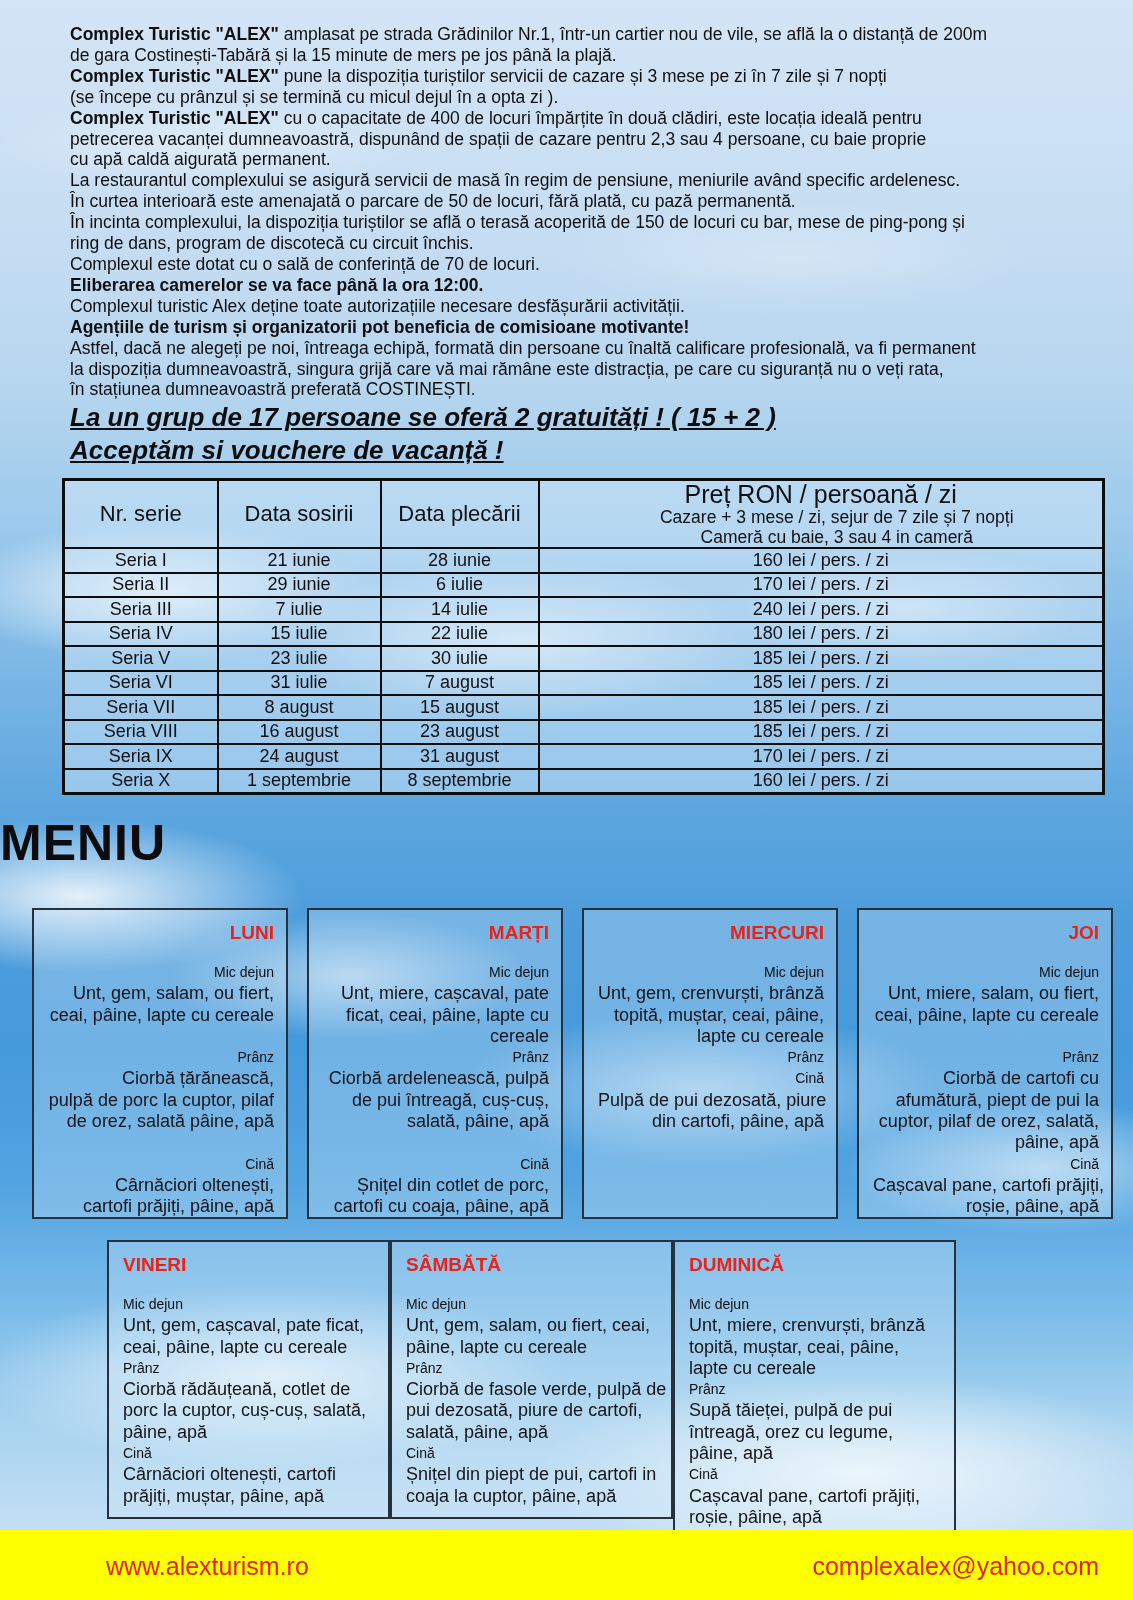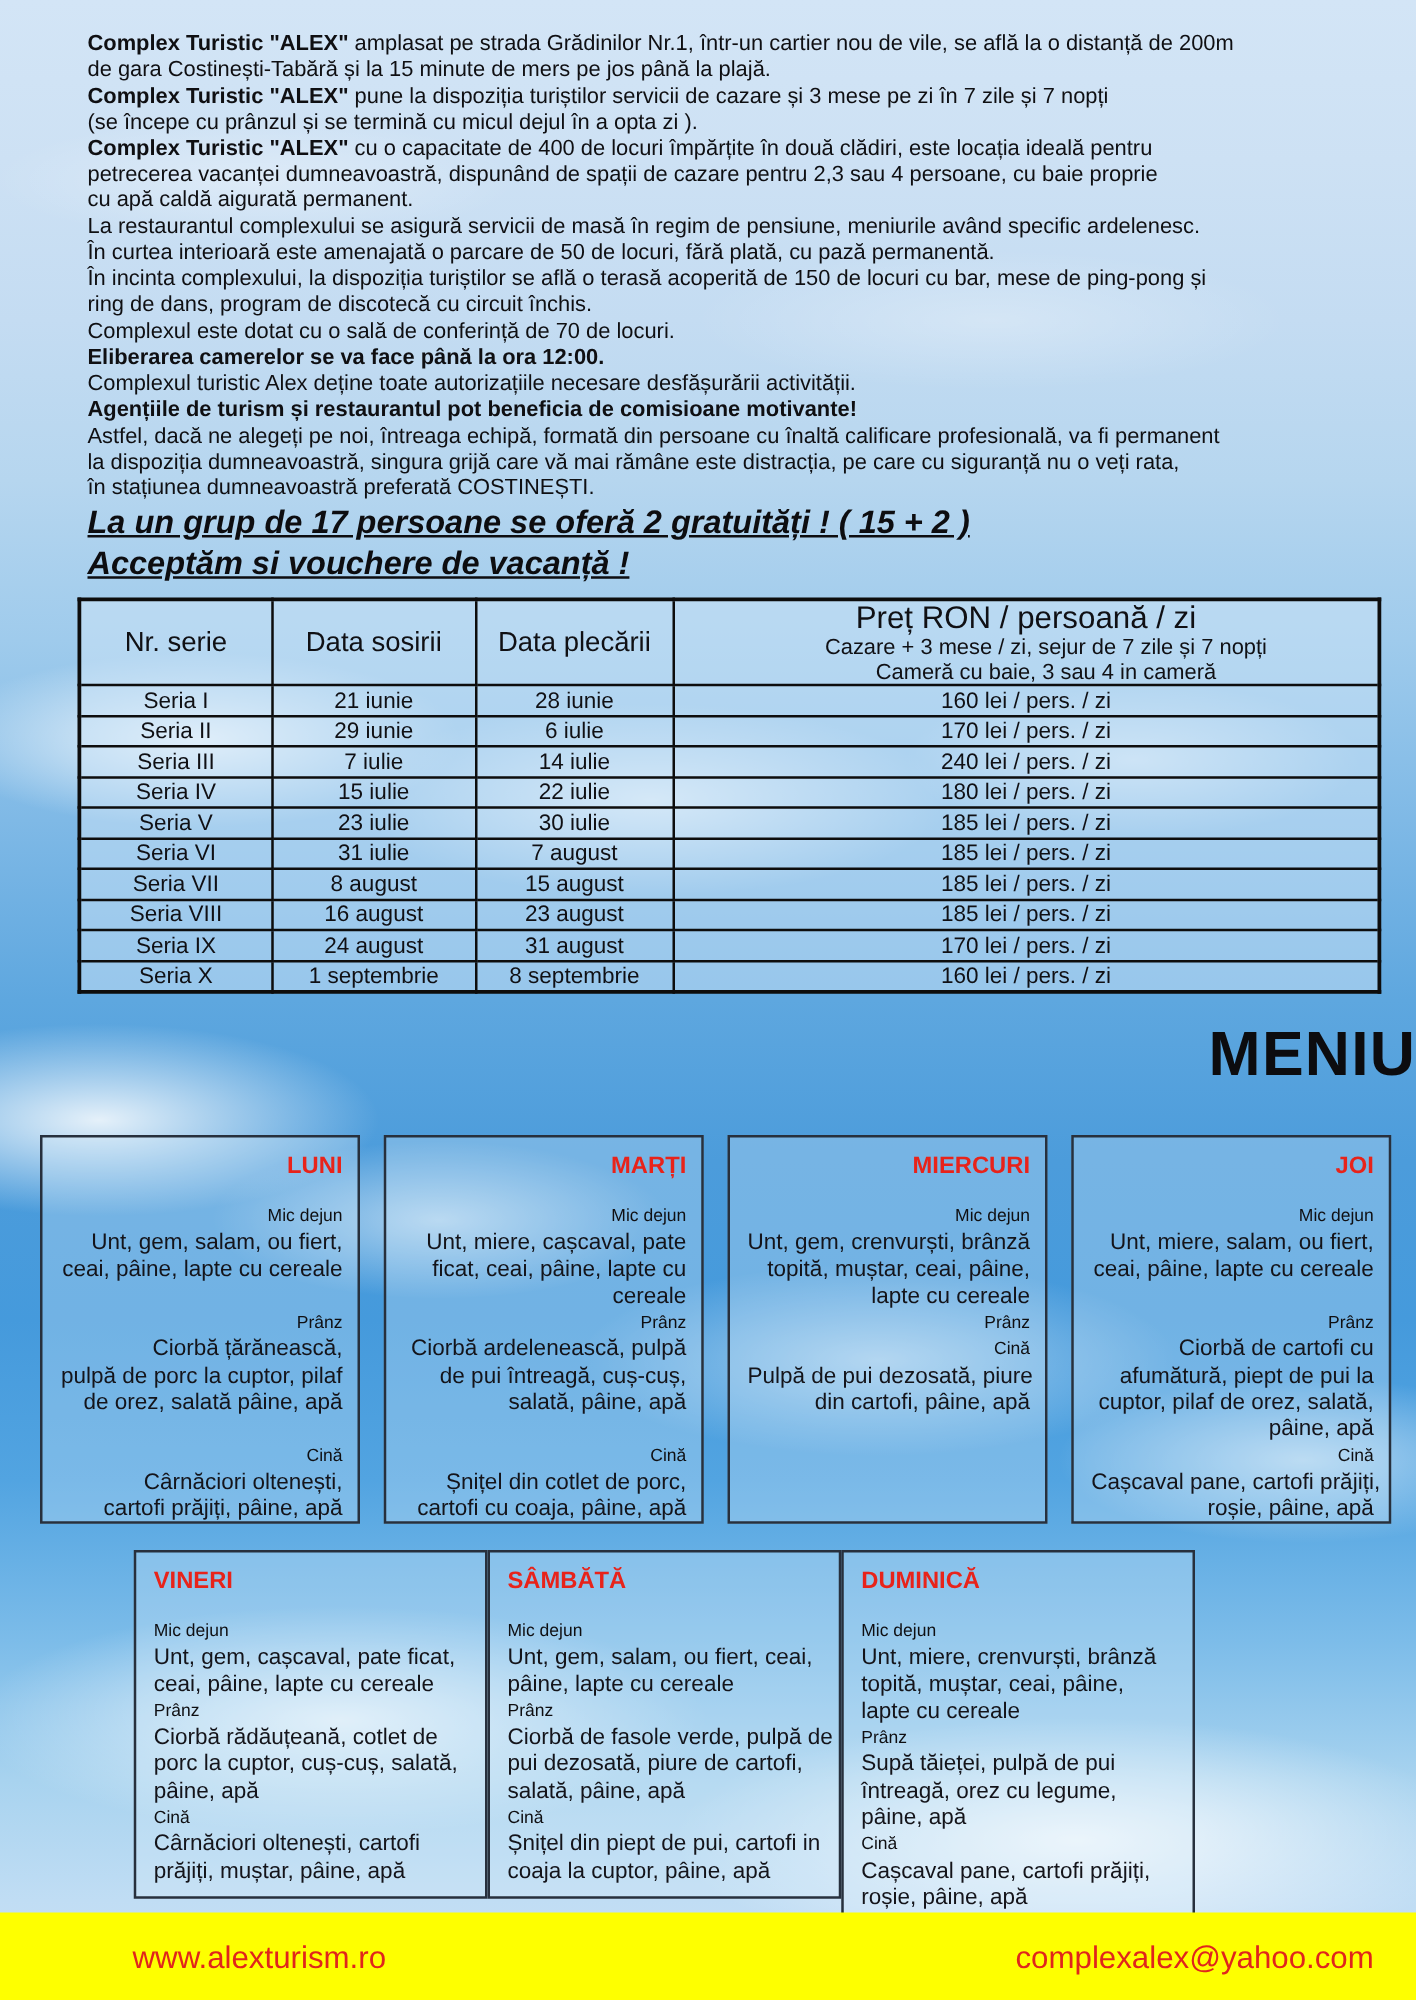--- a/index.html
+++ b/index.html
@@ -36,21 +36,21 @@
   
   .price-table{position:absolute;left:62px;top:478px;width:1040px;border-collapse:collapse;
                table-layout:fixed;border:3px solid var(--c-border);}
   .price-table th,.price-table td{border:2px solid var(--c-border);
                background:rgba(207,230,247,0.50);text-align:center;vertical-align:middle;}
   .price-table th{font-weight:400;font-size:22px;height:65px;}
   .pret-main{font-size:25px;line-height:27px;}
   .pret-sub{font-size:17.5px;line-height:19.5px;margin-left:32px;}
   .price-table td{height:24.5px;font-size:18px;padding:0;}
   
-  .menu-title{position:absolute;top:814px;left:0;width:100%;text-align:right;
+  .menu-title{position:absolute;top:814px;left:0;width:100%;text-align:left;
               font-size:50px;font-weight:bold;letter-spacing:1px;color:#0c0c0f;}
   .menu-row{position:absolute;display:flex;align-items:flex-start;}
   .menu-row-1{left:32px;top:908px;gap:19px;text-align:right;}
   .menu-row-2{left:107px;top:1240px;}
   .day-box{border:2px solid #27303d;background:rgba(214,234,249,0.30);
            padding:12px 12px 10px 14px;overflow:hidden;}
   .menu-row-1 .day-box{width:256px;height:311px;}
   .menu-row-2 .day-box{width:283px;min-height:268px;}
   .day-title{font-size:19px;font-weight:bold;color:var(--c-red);margin-bottom:18px;line-height:22px;}
   .meal-label{font-size:14px;font-weight:normal;line-height:21.3px;color:#0f0f12;}
@@ -75,21 +75,21 @@
       <div class="intro-line"><span class="b">Complex Turistic "ALEX"</span><span> cu o capacitate de 400 de locuri împărțite în două clădiri, este locația ideală pentru</span></div>
       <div class="intro-line"><span>petrecerea vacanței dumneavoastră, dispunând de spații de cazare pentru 2,3 sau 4 persoane, cu baie proprie</span></div>
       <div class="intro-line"><span>cu apă caldă aigurată permanent.</span></div>
       <div class="intro-line"><span>La restaurantul complexului se asigură servicii de masă în regim de pensiune, meniurile având specific ardelenesc.</span></div>
       <div class="intro-line"><span>În curtea interioară este amenajată o parcare de 50 de locuri, fără plată, cu pază permanentă.</span></div>
       <div class="intro-line"><span>În incinta complexului, la dispoziția turiștilor se află o terasă acoperită de 150 de locuri cu bar, mese de ping-pong și</span></div>
       <div class="intro-line"><span>ring de dans, program de discotecă cu circuit închis.</span></div>
       <div class="intro-line"><span>Complexul este dotat cu o sală de conferință de 70 de locuri.</span></div>
       <div class="intro-line"><span class="b">Eliberarea camerelor se va face până la ora 12:00.</span></div>
       <div class="intro-line"><span>Complexul turistic Alex deține toate autorizațiile necesare desfășurării activității.</span></div>
-      <div class="intro-line"><span class="b">Agențiile de turism și restaurantul pot beneficia de comisioane motivante!</span></div>
+      <div class="intro-line"><span class="b">Agențiile de turism și organizatorii pot beneficia de comisioane motivante!</span></div>
       <div class="intro-line"><span>Astfel, dacă ne alegeți pe noi, întreaga echipă, formată din persoane cu înaltă calificare profesională, va fi permanent</span></div>
       <div class="intro-line"><span>la dispoziția dumneavoastră, singura grijă care vă mai rămâne este distracția, pe care cu siguranță nu o veți rata,</span></div>
       <div class="intro-line"><span>în stațiunea dumneavoastră preferată COSTINEȘTI.</span></div>
     </section>
 
   <section class="promo">
     <div class="promo-line">La un grup de 17 persoane se oferă 2 gratuități ! ( 15 + 2 )</div>
     <div class="promo-line">Acceptăm si vouchere de vacanță !</div>
   </section>
 

